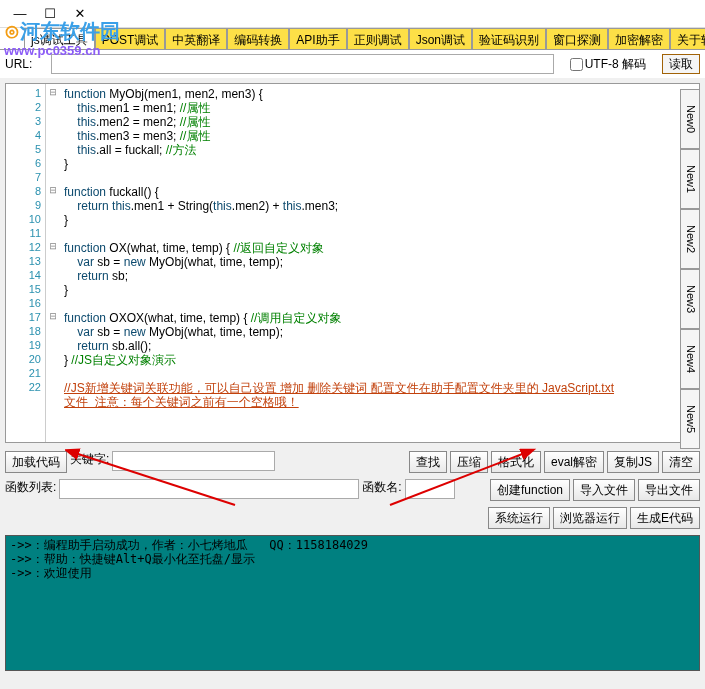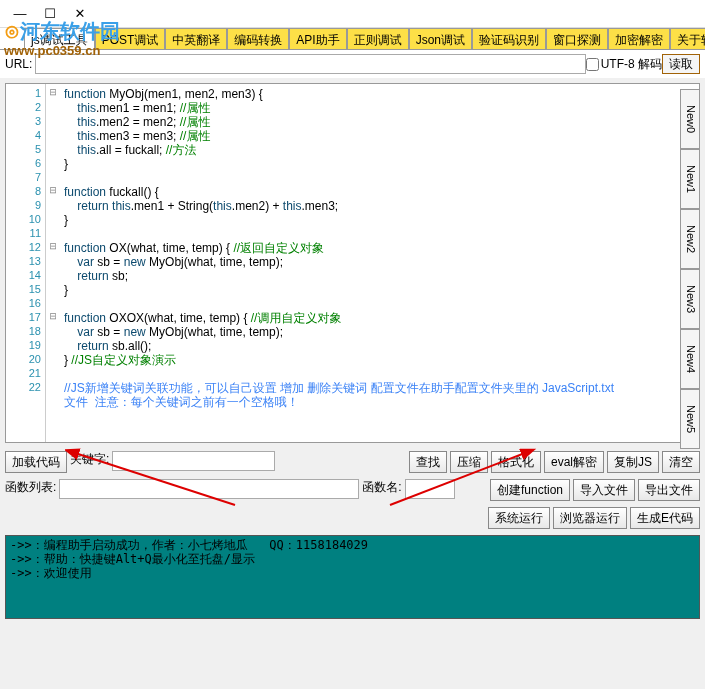--- a/index.html
+++ b/index.html
@@ -6,51 +6,51 @@
 body { width: 705px; height: 689px; background: #f0f0f0; position: relative; overflow: hidden; }
 
 .titlebar { height: 28px; background: #fff; border-bottom: 1px solid #ddd; display: flex; align-items: center; padding: 0 5px; font-size: 12px; }
 .titlebar .title { flex: 1; }
 .titlebar .winbtns { display: flex; gap: 0; }
 .titlebar .winbtn { width: 30px; height: 22px; text-align: center; line-height: 22px; font-size: 13px; cursor: pointer; }
 
 .watermark { position: absolute; top: 18px; left: 4px; z-index: 10; pointer-events: none; }
 .watermark .wm1 { font-size: 20px; font-weight: bold; color: #3aa0e8; white-space: nowrap; }
 .watermark .wm1 .logo { color: #f39c12; }
-.watermark .wm2 { font-size: 13px; color: #a16207; font-weight: bold; margin-top: -2px; }
+.watermark .wm2 { font-size: 13px; color: #8b5cf6; font-weight: bold; margin-top: -2px; }
 
 .tabs { height: 22px; background: #fff; border-bottom: 1px solid #999; display: flex; font-size: 12px; padding-left: 24px; }
 .tab { padding: 3px 6px; border: 1px solid #999; border-bottom: none; background: #fde047; white-space: nowrap; cursor: pointer; }
 .tab.active { background: #fff; }
 
-.urlrow { height: 28px; background: #fff; display: flex; align-items: center; padding: 3px 5px; gap: 0; font-size: 12px; }
+.urlrow { height: 28px; background: #fff; display: flex; align-items: center; padding: 3px 5px; gap: 16px; font-size: 12px; }
 .urlrow .urllbl { width: 30px; }
 .urlrow input[type=text] { flex: 1; height: 20px; border: 1px solid #aaa; padding: 0 3px; font-size: 12px; }
 .urlrow label { display: flex; align-items: center; gap: 2px; }
 .urlrow .btn { height: 20px; padding: 0 6px; border: 1px solid #a16207; background: #f5f5f5; font-size: 12px; cursor: pointer; }
 
 .codearea { position: relative; height: 360px; margin: 5px; background: #fff; border: 1px solid #999; display: flex; }
 .gutter { width: 40px; background: #fff; border-right: 1px solid #ccc; padding-top: 3px; text-align: right; font-size: 11px; color: #2b91af; font-family: Consolas, monospace; }
 .gutter div { height: 14px; padding-right: 4px; }
 .fold { width: 14px; background: #fff; padding-top: 3px; font-size: 9px; text-align: center; color: #888; font-family: Consolas, monospace; }
 .fold div { height: 14px; }
 .code { flex: 1; padding: 3px 4px; font-family: Consolas, "Courier New", monospace; font-size: 12px; line-height: 14px; white-space: pre; overflow: hidden; }
 .kw { color: #0c4a6e; }
 .com { color: #008000; }
-.comred { color: #3b82f6; }
+.comred { color: #c2410c; text-decoration: underline; }
 
 .sidetabs { position: absolute; right: -1px; top: 5px; width: 20px; display: flex; flex-direction: column; }
 .sidetab { writing-mode: vertical-rl; height: 60px; border: 1px solid #999; background: #f5f5f5; font-size: 11px; text-align: center; padding: 6px 2px; cursor: pointer; }
 
 .btnrow { display: flex; padding: 3px 5px; gap: 3px; font-size: 12px; }
 .btn { height: 22px; padding: 0 6px; border: 1px solid #888; background: linear-gradient(#fff,#e8e8e8); font-size: 12px; cursor: pointer; white-space: nowrap; }
 .btnrow input[type=text] { height: 20px; border: 1px solid #aaa; padding: 0 3px; font-size: 12px; }
 .flex1 { flex: 1; }
 
-.console { margin: 3px 5px; height: 84px; background: #008080; color: #000; border: 1px solid #555; font-family: SimSun, monospace; font-size: 12px; padding: 2px 4px; white-space: pre; line-height: 14px; }
+.console { margin: 3px 5px; height: 136px; background: #008080; color: #000; border: 1px solid #555; font-family: SimSun, monospace; font-size: 12px; padding: 2px 4px; white-space: pre; line-height: 14px; }
 
 .arrow { position: absolute; pointer-events: none; z-index: 20; }
 </style>
 </head>
 <body>
 
 <div class="titlebar">
   <div class="winbtns">
     <div class="winbtn">—</div>
     <div class="winbtn">☐</div>

